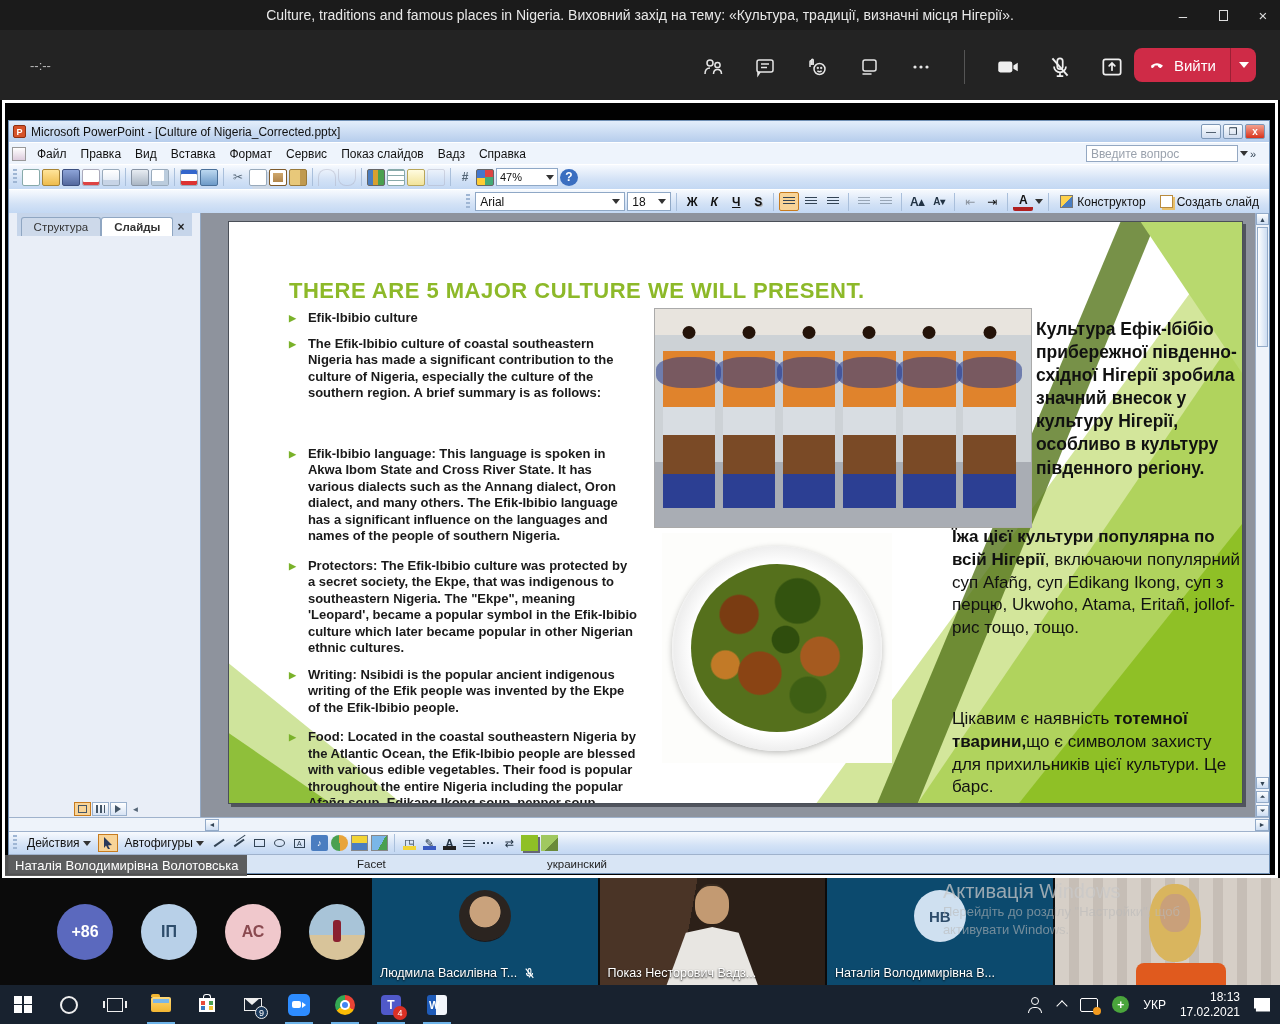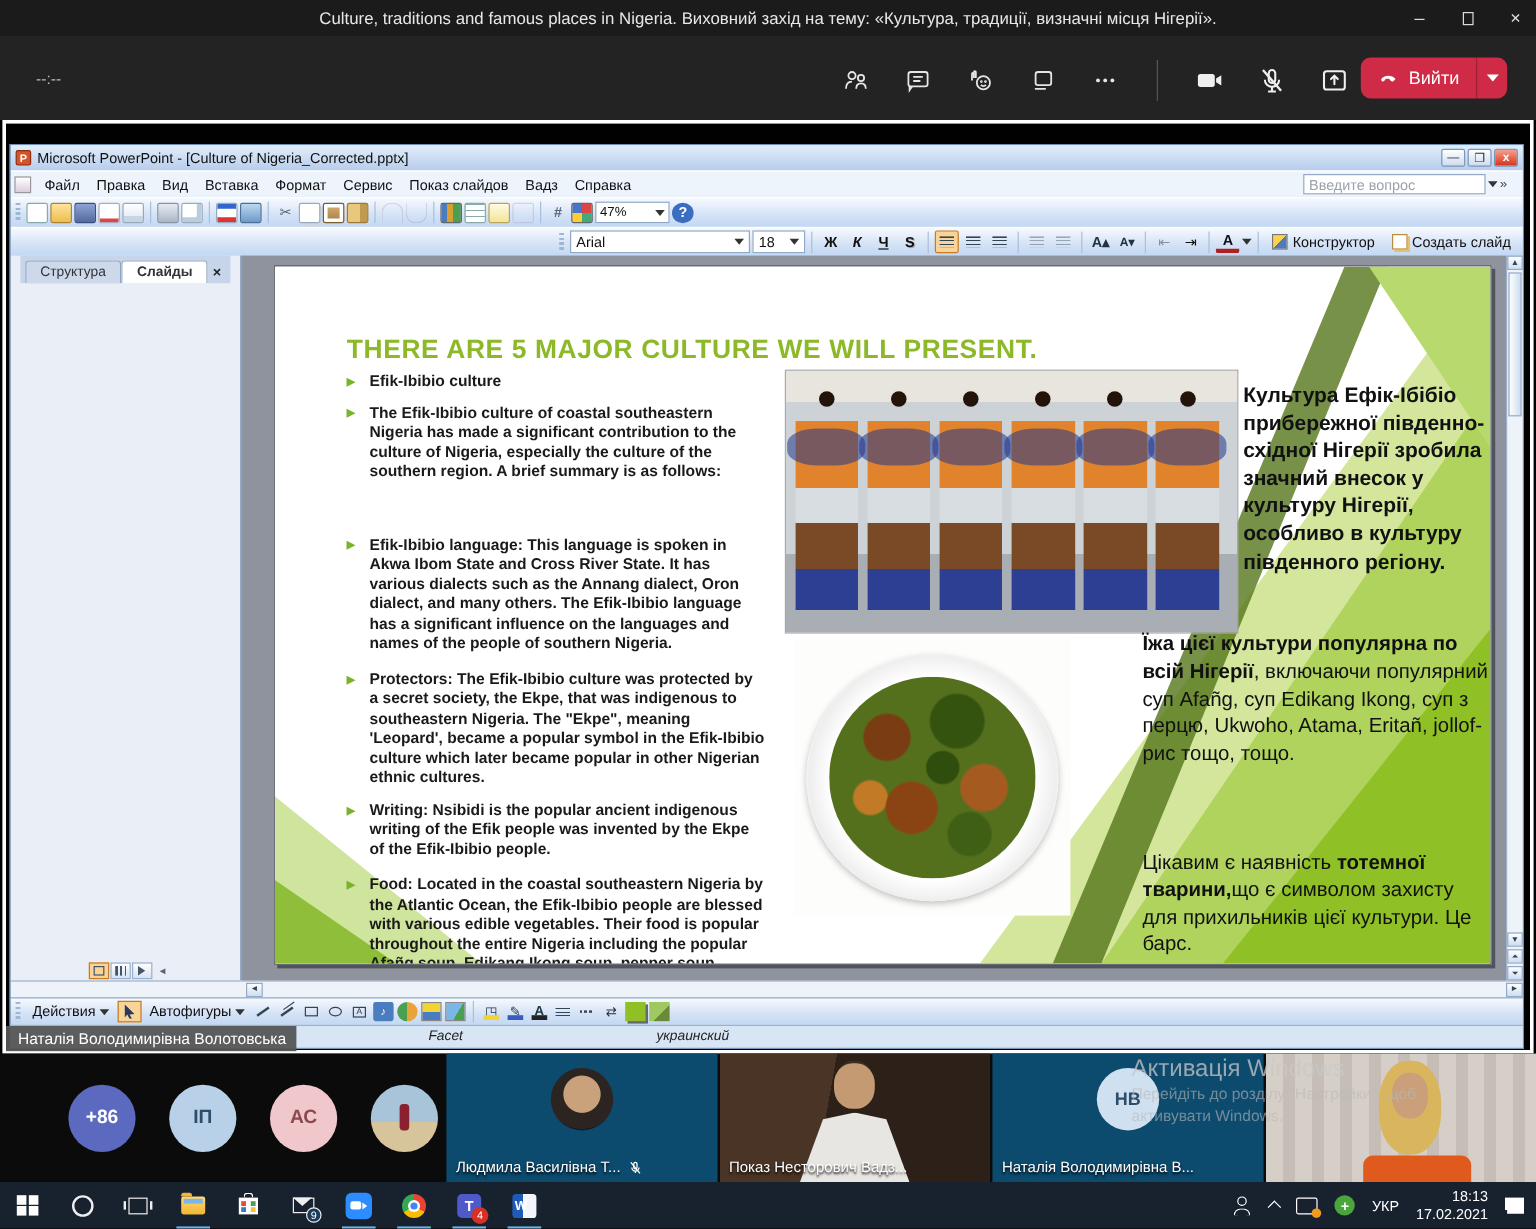--- a/index.html
+++ b/index.html
@@ -116,21 +116,21 @@
   .rp2{left:723px;top:304px;width:292px;font-size:17px;line-height:1.34;}
   .rp3{left:723px;top:450px;width:292px;font-size:17px;line-height:1.34;margin-top:36px;}
   .b{font-weight:bold;}
   
   .draw{height:23px;background:linear-gradient(#f7fafe,#d3e2f6 60%,#c3d8f3);border-top:1px solid #9fb2cc;
         display:flex;align-items:center;gap:3px;padding:0 4px;font-size:12px;}
   .dbtn{display:flex;align-items:center;gap:3px;padding:1px 4px;}
   .selbtn{width:20px;height:18px;border:1px solid #c77b1e;background:#f8d498;display:flex;align-items:center;justify-content:center;}
   .di{width:17px;height:16px;position:relative;flex:0 0 auto;display:flex;align-items:center;justify-content:center;font-size:11px;color:#234;}
   .cbar{position:absolute;left:2px;right:2px;bottom:1px;height:4px;}
-  .status{height:19px;background:#d8e5f5;border-top:1px solid #9fb2cc;position:relative;font-size:11.5px;color:#222;font-style:italic;}
+  .status{height:19px;background:#d8e5f5;border-top:1px solid #9fb2cc;position:relative;font-size:11.5px;color:#222;}
   .nameoverlay{position:absolute;left:0px;bottom:-1px;height:21px;width:242px;background:rgba(85,85,85,.95);
                color:#fff;font-size:13px;display:flex;align-items:center;padding-left:10px;white-space:nowrap;z-index:5;}
   
   .strip{position:absolute;left:0;right:0;top:878px;height:107px;background:#0b0b0b;display:flex;}
   .avzone{width:370px;display:flex;align-items:center;gap:28px;padding-left:57px;flex:0 0 auto;}
   .av{width:56px;height:56px;border-radius:50%;display:flex;align-items:center;justify-content:center;
       font-size:16px;font-weight:bold;flex:0 0 auto;}
   .tile{flex:1;position:relative;background:#0c4a6e;margin-left:2px;overflow:hidden;}
   .tname{position:absolute;left:8px;bottom:5px;color:#fff;font-size:12.5px;text-shadow:0 1px 2px #000;display:flex;align-items:center;gap:6px;z-index:4;}
   .wmark{position:absolute;right:100px;top:2px;color:rgba(200,200,200,.75);z-index:6;pointer-events:none;}

